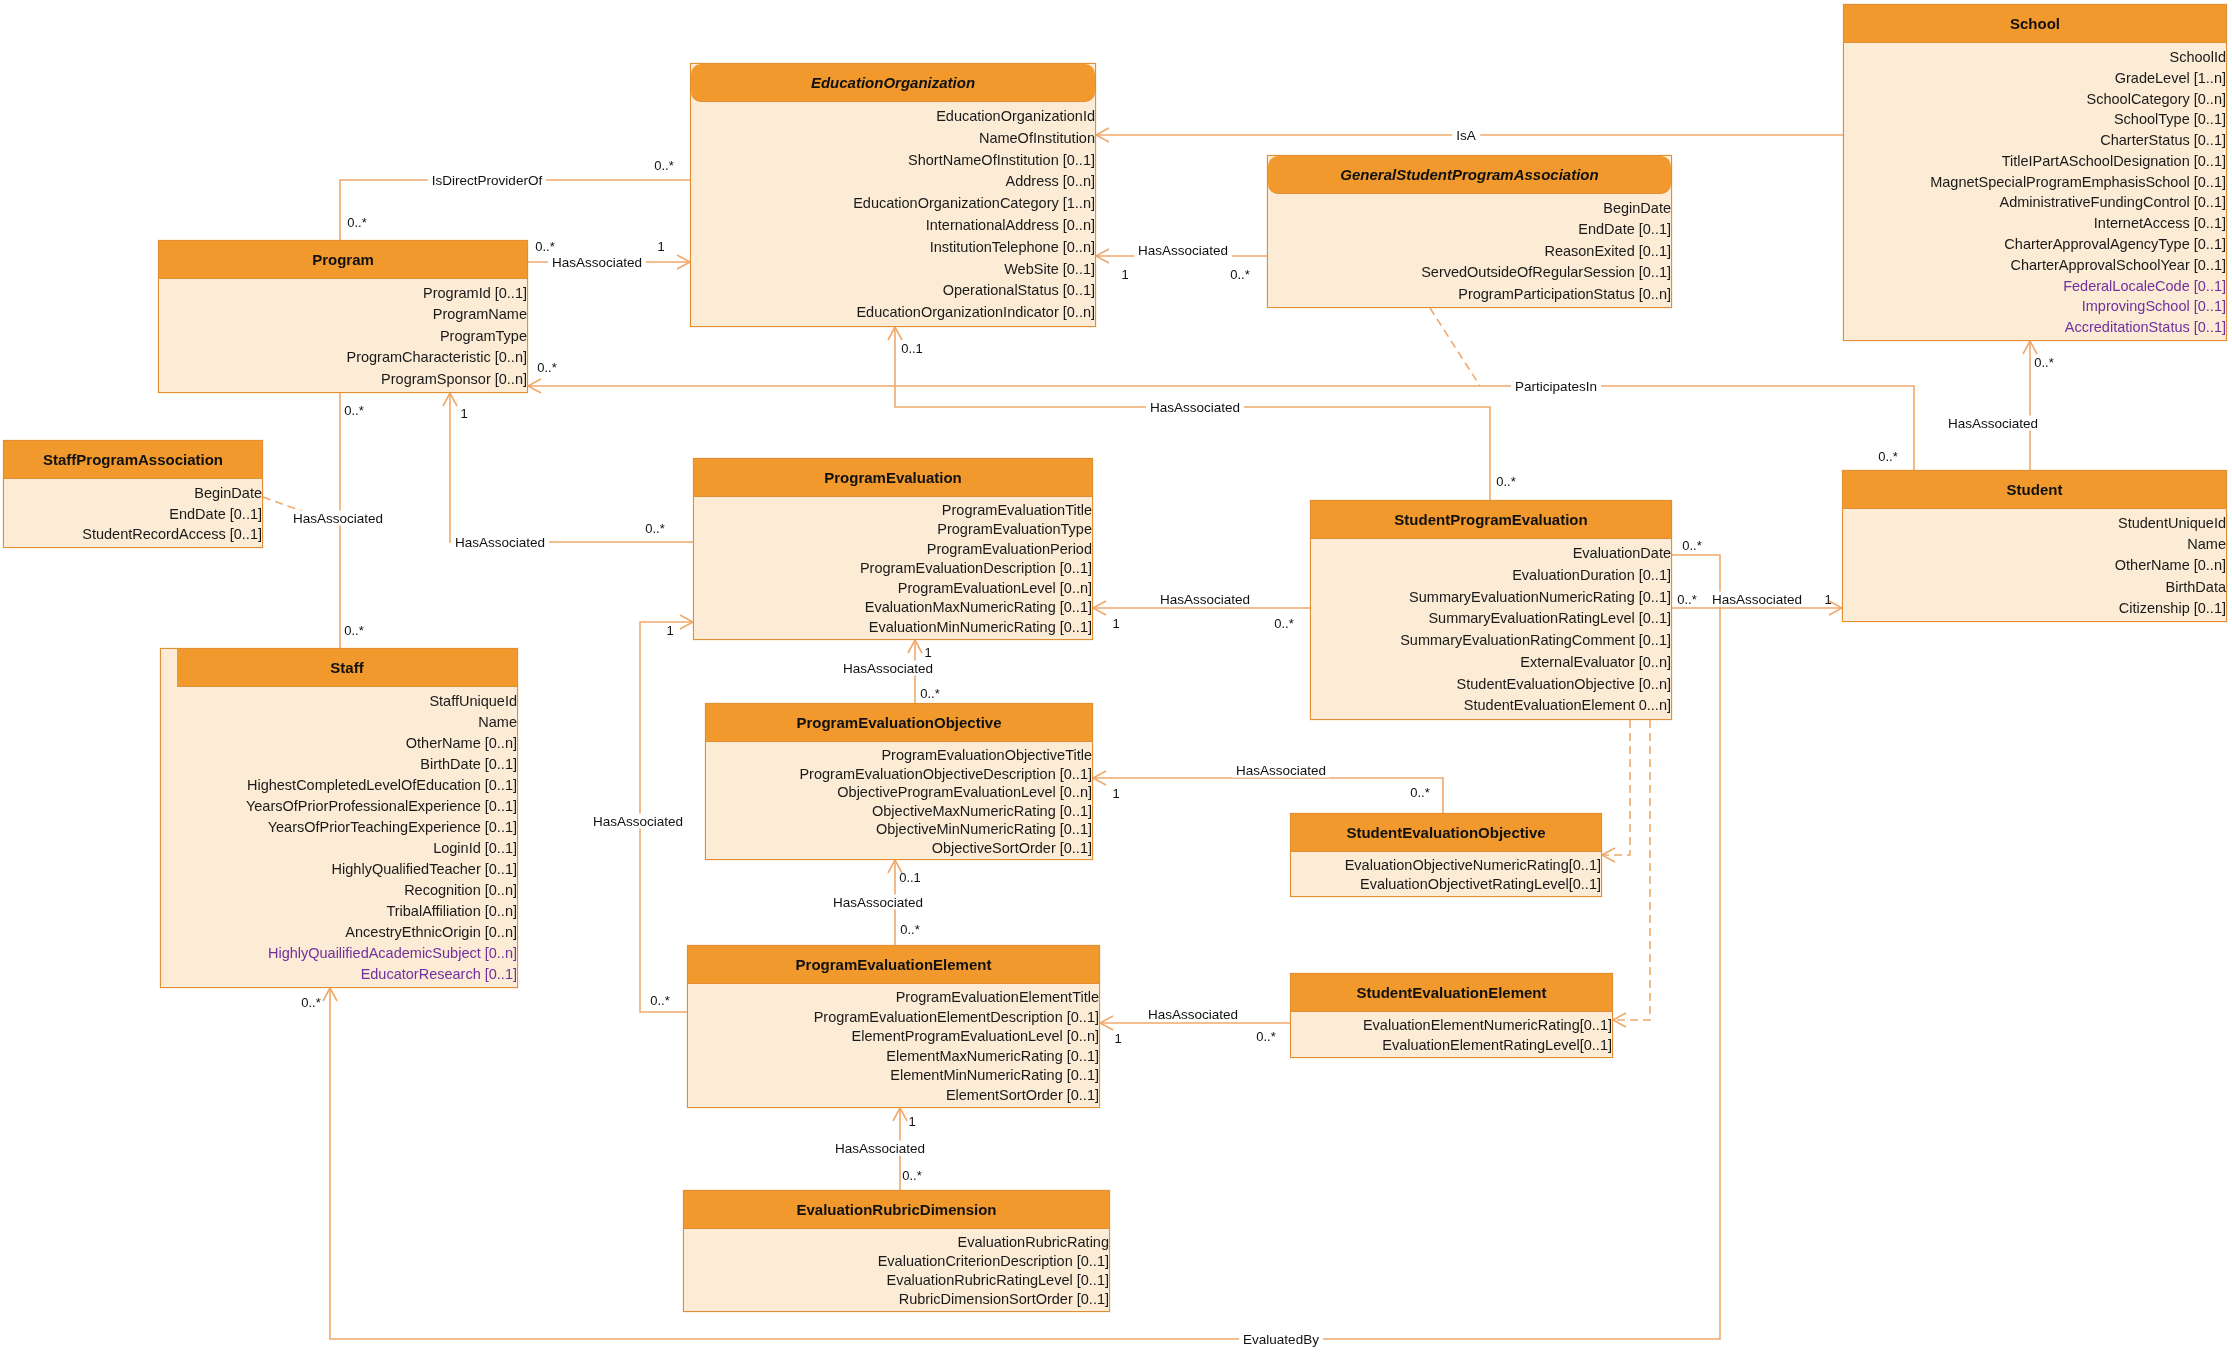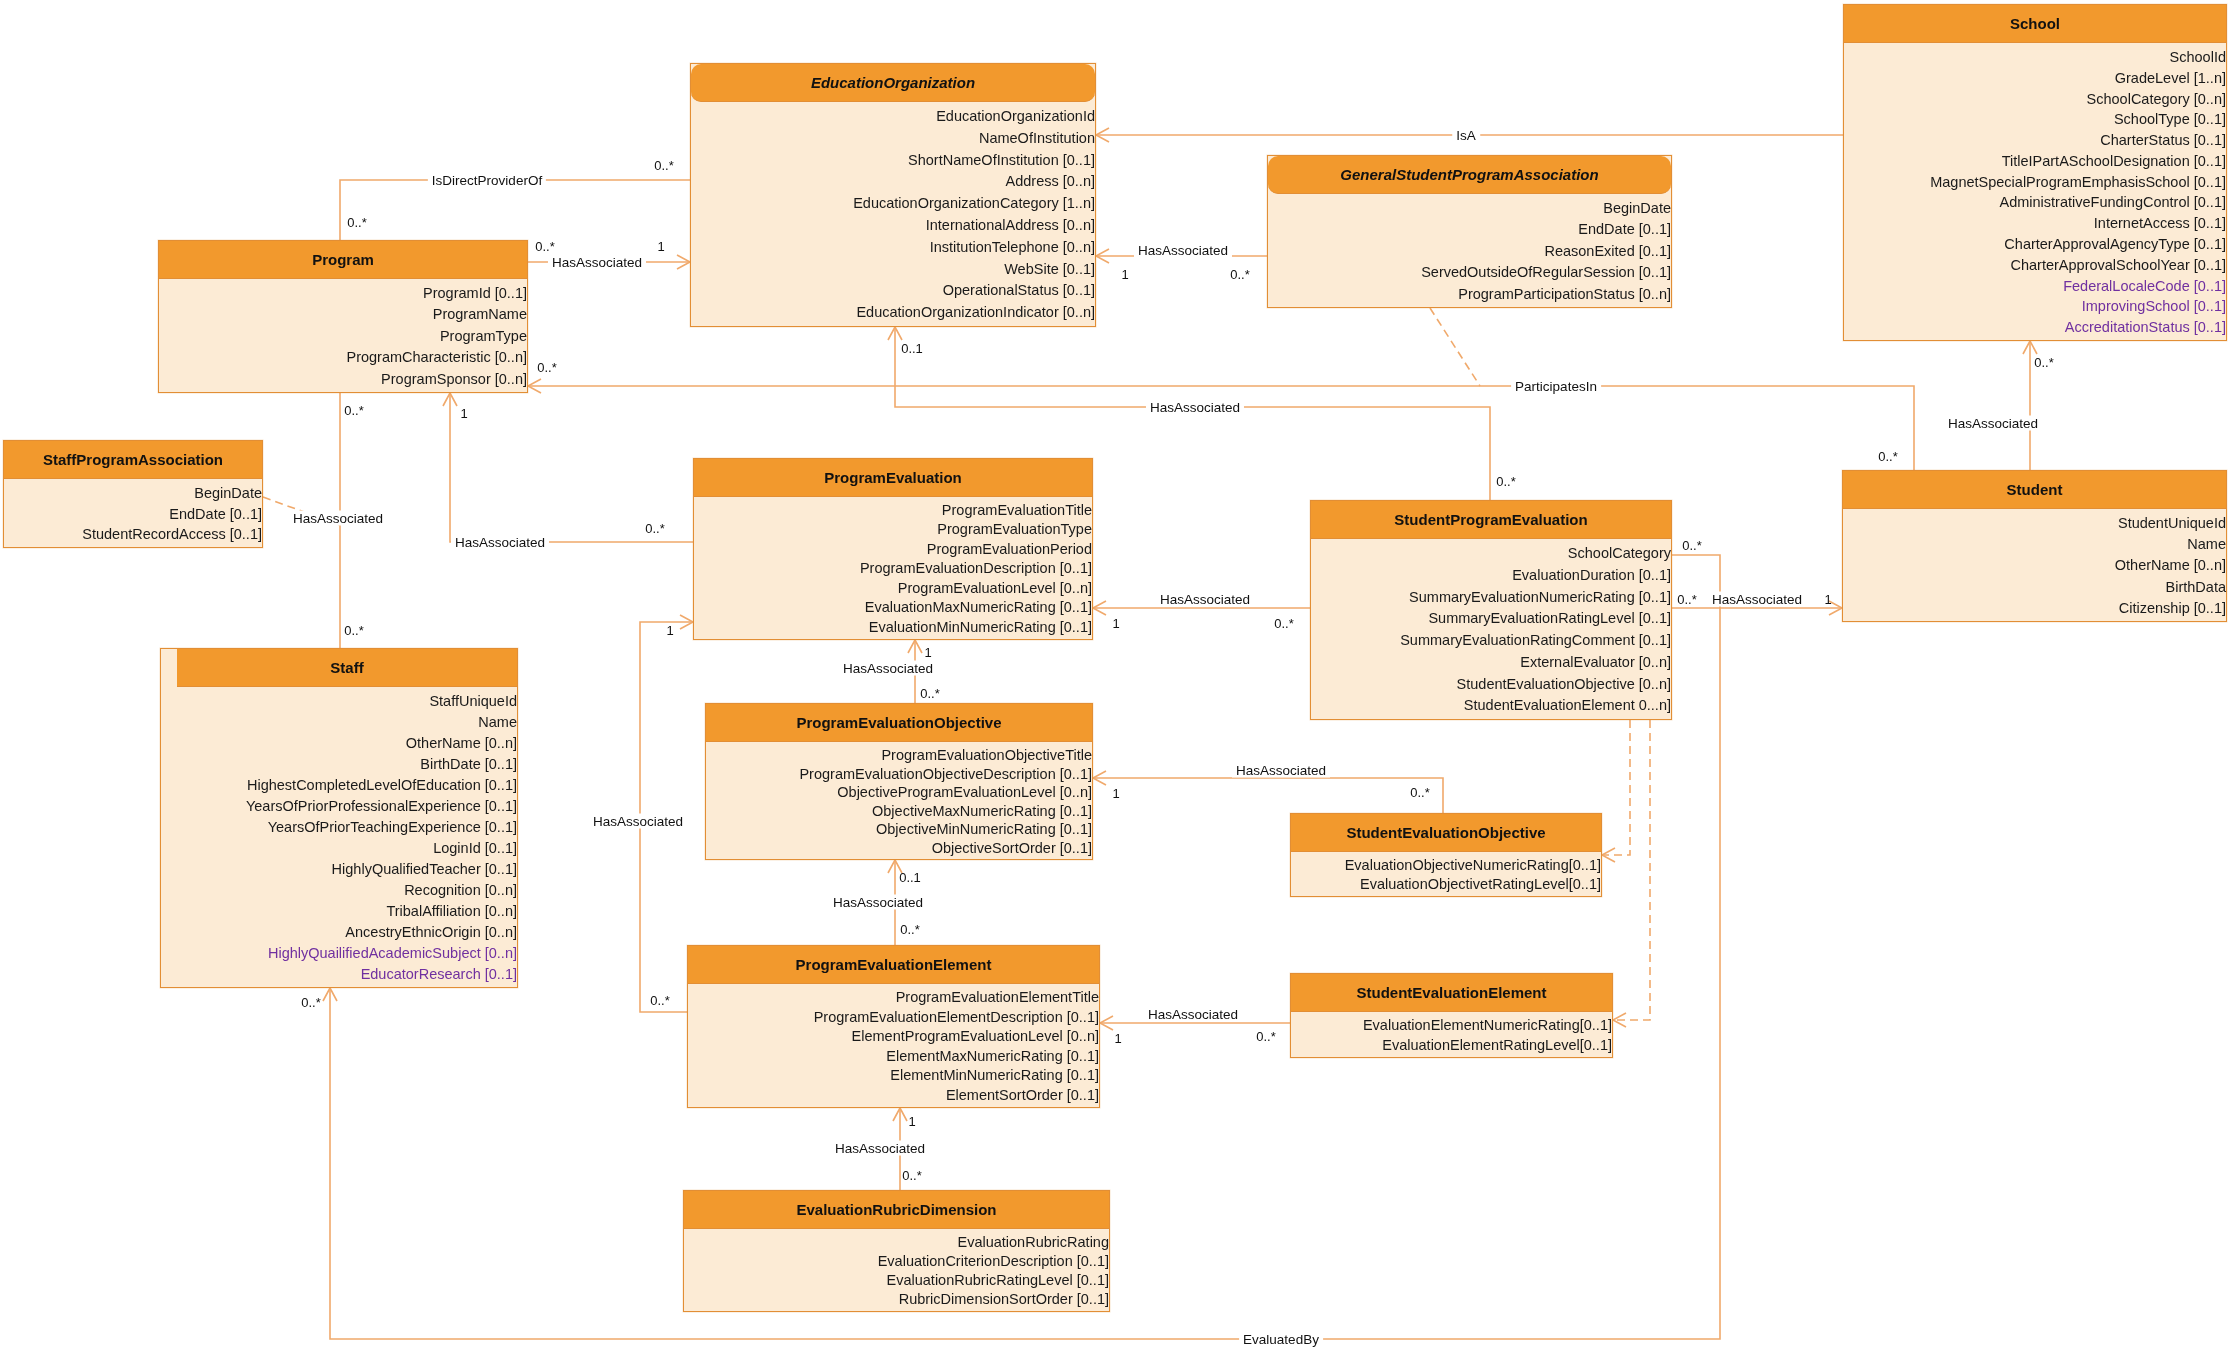--- a/index.html
+++ b/index.html
@@ -281,21 +281,21 @@
       <div class="ent-body">
         <div class="attr-row" style="line-height: 19px; height: 19px;">EvaluationRubricRating</div>
         <div class="attr-row" style="line-height: 19px; height: 19px;">EvaluationCriterionDescription [0..1]</div>
         <div class="attr-row" style="line-height: 19px; height: 19px;">EvaluationRubricRatingLevel [0..1]</div>
         <div class="attr-row" style="line-height: 19px; height: 19px;">RubricDimensionSortOrder [0..1]</div>
       </div>
     </div>
     <div class="entity" style="left: 1310px; top: 500px; width: 362px; height: 220px;">
       <div class="ent-header">StudentProgramEvaluation</div>
       <div class="ent-body">
-        <div class="attr-row" style="line-height: 21.75px; height: 21.75px;">SchoolCategory</div>
+        <div class="attr-row" style="line-height: 21.75px; height: 21.75px;">EvaluationDate</div>
         <div class="attr-row" style="line-height: 21.75px; height: 21.75px;">EvaluationDuration [0..1]</div>
         <div class="attr-row" style="line-height: 21.75px; height: 21.75px;">SummaryEvaluationNumericRating [0..1]</div>
         <div class="attr-row" style="line-height: 21.75px; height: 21.75px;">SummaryEvaluationRatingLevel [0..1]</div>
         <div class="attr-row" style="line-height: 21.75px; height: 21.75px;">SummaryEvaluationRatingComment [0..1]</div>
         <div class="attr-row" style="line-height: 21.75px; height: 21.75px;">ExternalEvaluator [0..n]</div>
         <div class="attr-row" style="line-height: 21.75px; height: 21.75px;">StudentEvaluationObjective [0..n]</div>
         <div class="attr-row" style="line-height: 21.75px; height: 21.75px;">StudentEvaluationElement 0...n]</div>
       </div>
     </div>
     <div class="entity" style="left: 1290px; top: 813px; width: 312px; height: 84px;">

